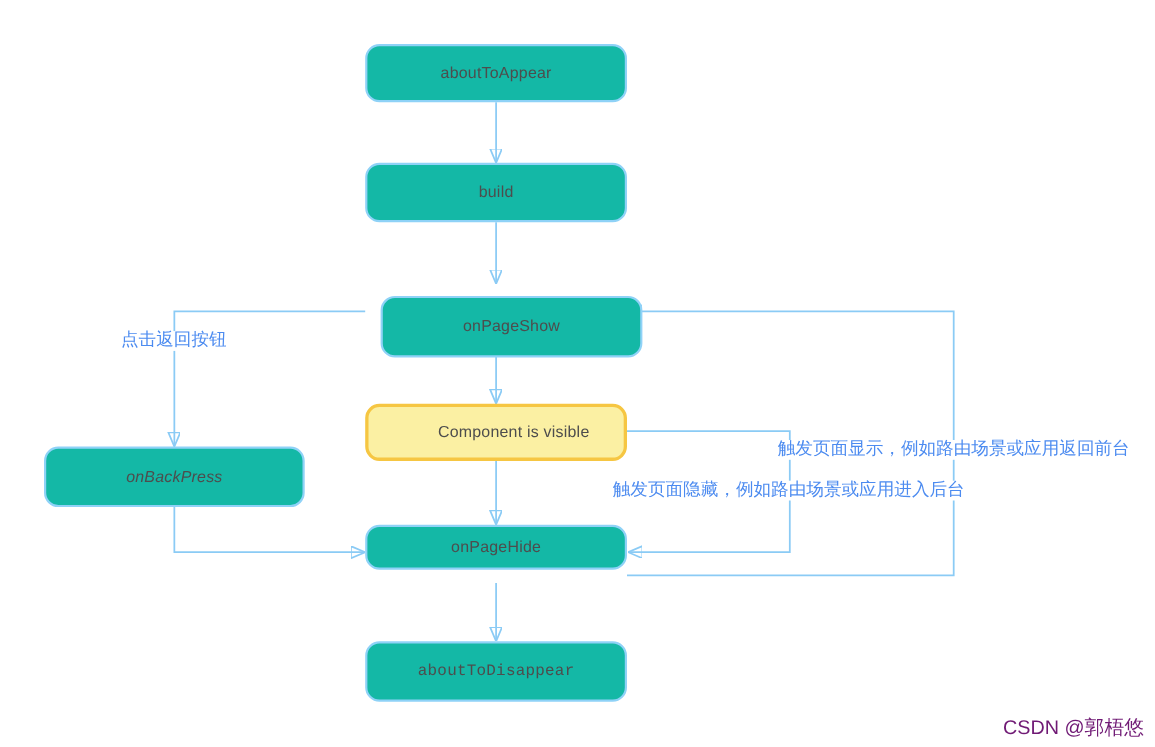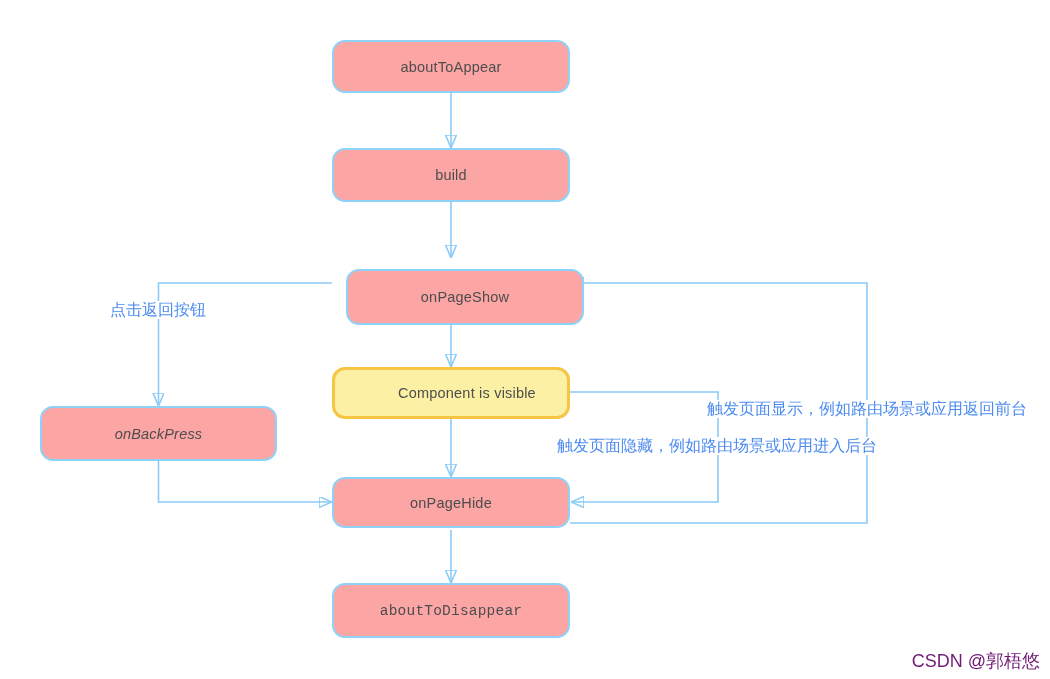--- a/index.html
+++ b/index.html
@@ -25,38 +25,38 @@
     stroke: #8BCBF5;
     stroke-width: 1.6;
   }
 
   .node {
     position: absolute;
     z-index: 2;
     display: flex;
     align-items: center;
     justify-content: center;
-    background: #fca5a5;
+    background: #14b8a6;
     border: 2px solid #8FD2F7;
     border-radius: 13px;
     color: #4D4D4D;
     font-size: 14.5px;
     letter-spacing: 0.2px;
   }
   .node.highlight {
     background: #FBF0A3;
     border: 3px solid #F6C642;
     padding-left: 32px;
   }
 
   .node-aboutToAppear    { left: 332px; top: 40px;  width: 238px; height: 53px; }
   .node-build            { left: 332px; top: 148px; width: 238px; height: 54px; }
   .node-onPageShow       { left: 346px; top: 258px; width: 238px; height: 56px; margin-top: 11px; }
   .node-componentVisible { left: 332px; top: 367px; width: 238px; height: 52px; }
-  .node-onPageHide       { left: 332px; top: 477px; width: 238px; height: 51px; }
+  .node-onPageHide       { left: 332px; top: 477px; width: 238px; height: 41px; }
   .node-aboutToDisappear { left: 332px; top: 583px; width: 238px; height: 55px; font-family: Liberation Mono, monospace; }
   .node-onBackPress      { left: 40px;  top: 406px; width: 237px; height: 55px; font-style: italic; }
 
   .edge-label {
     position: absolute;
     z-index: 3;
     background: #ffffff;
     color: #4C8BF0;
     font-size: 16px;
     line-height: 18px;

